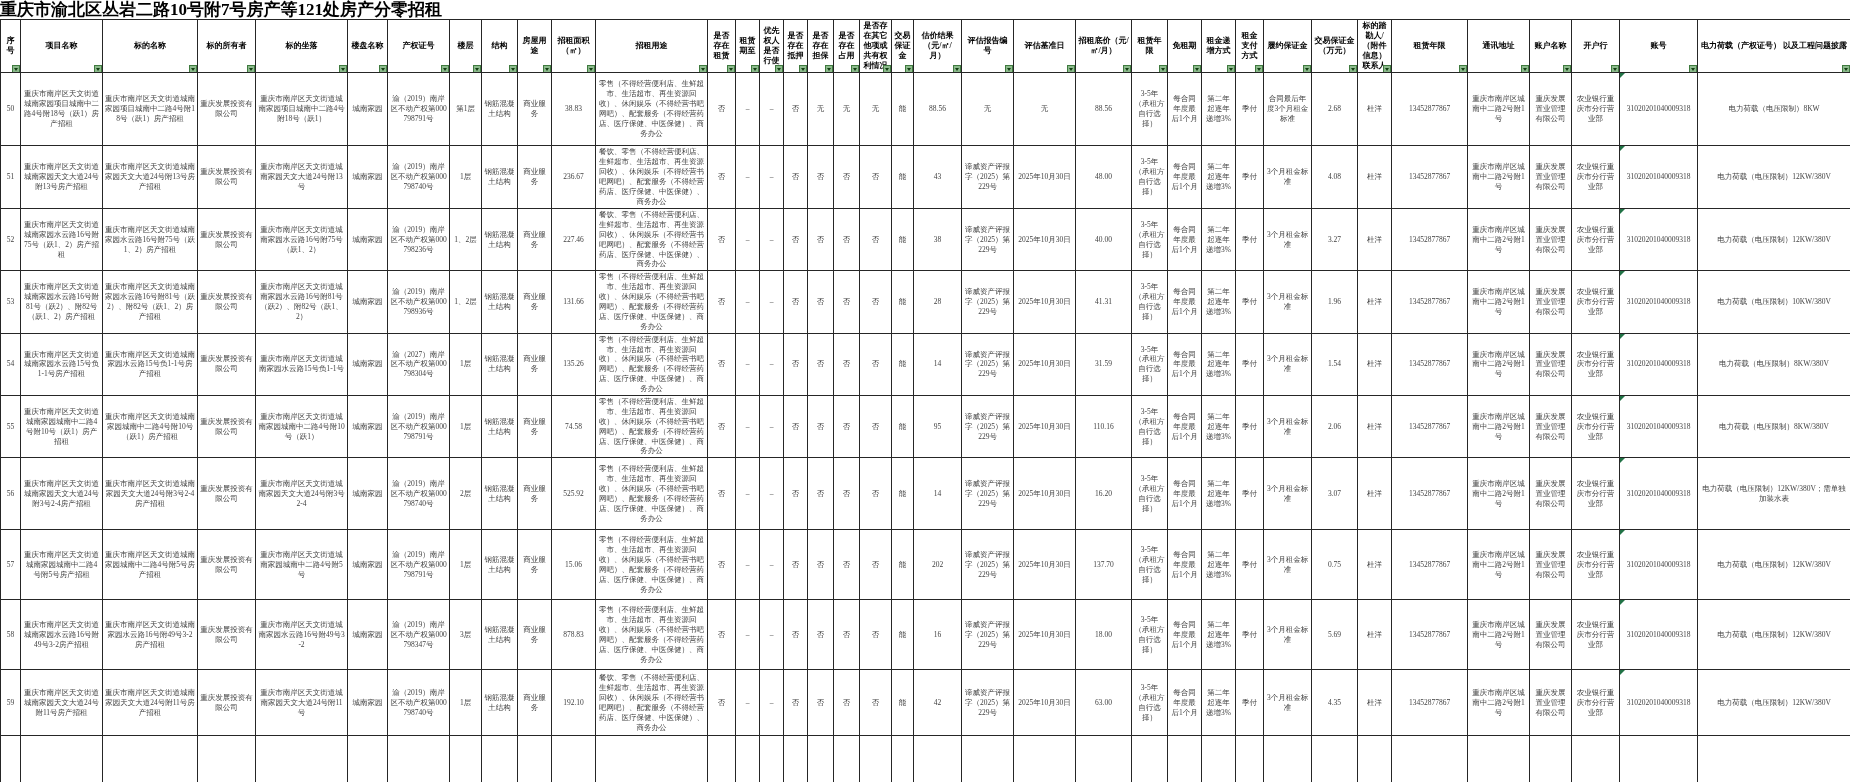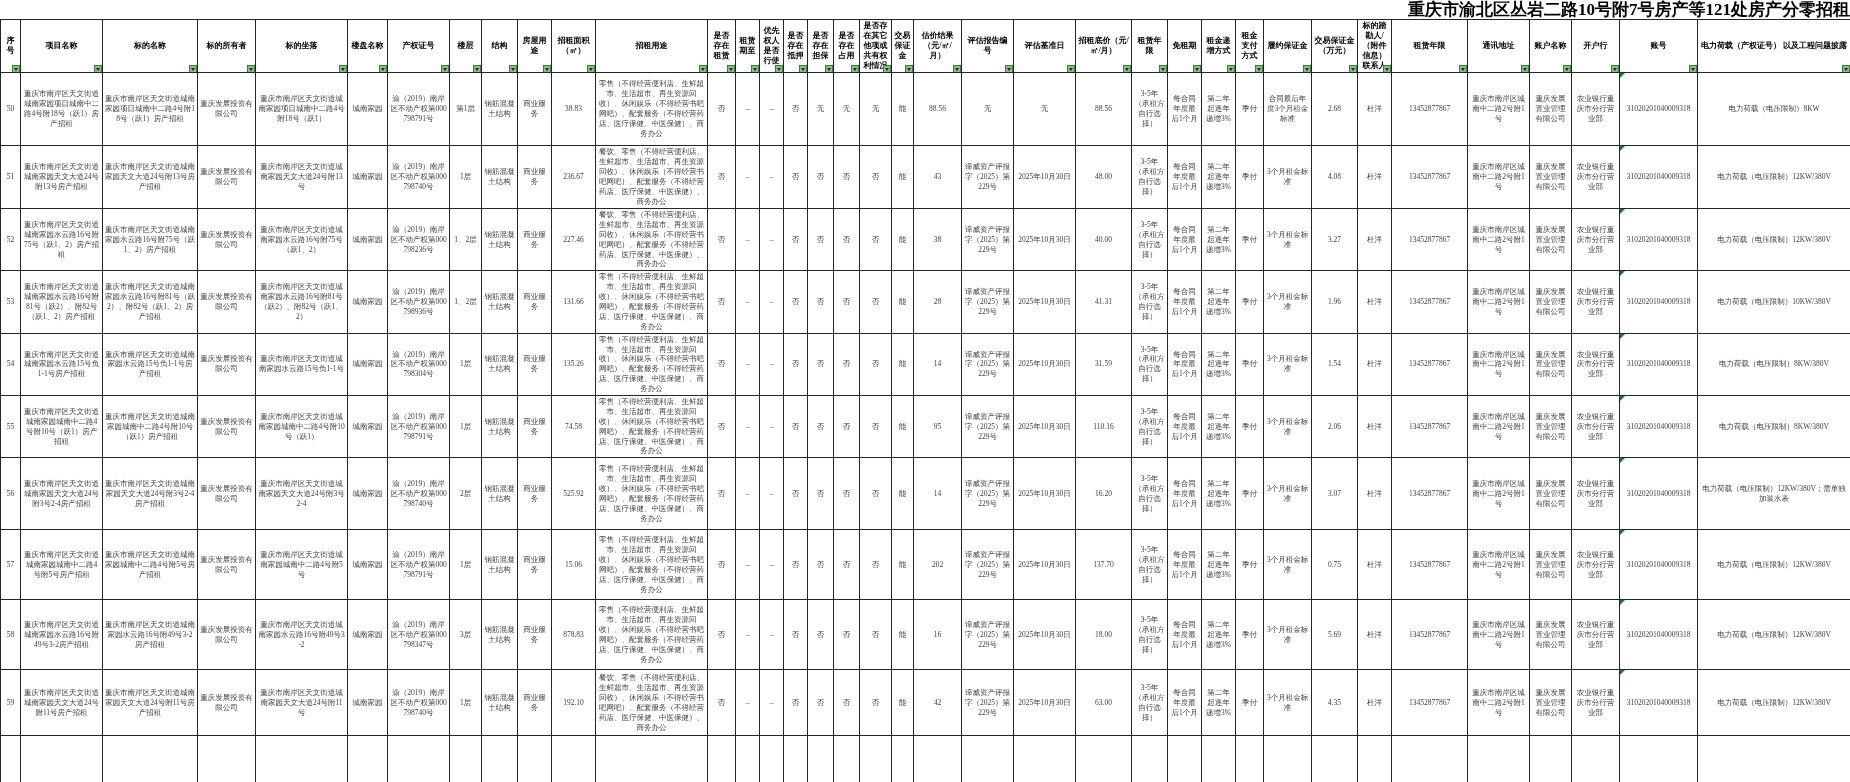--- a/index.html
+++ b/index.html
@@ -1,20 +1,20 @@
 <!DOCTYPE html>
 <html><head>
 <meta charset="utf-8">
 <style>
   html,body{margin:0;padding:0;background:#ffffff;}
   body{width:1850px;height:782px;overflow:hidden;font-family:"Liberation Serif","DejaVu Serif",serif;}
   .sheet{width:1850px;height:782px;background:#fff;}
   .sheet-title{
-    height:19px;line-height:19px;text-align:right;font-size:17px;font-weight:bold;color:#000;
-    white-space:nowrap;overflow:hidden;padding-left:46px;
+    height:19px;line-height:19px;text-align:left;font-size:17px;font-weight:bold;color:#000;
+    white-space:nowrap;overflow:hidden;
   }
   table.grid{border-collapse:collapse;table-layout:fixed;width:1850px;}
   .grid th,.grid td{
     border:1px solid #262626;overflow:hidden;text-align:center;vertical-align:middle;
     padding:1px 2px;position:relative;box-sizing:border-box;word-break:break-all;
   }
   .grid th{
     font-size:8px;line-height:1.25;font-weight:bold;color:#000;height:42px;background:#fff;
   }
   .grid td{
@@ -353,21 +353,21 @@
           <td><span class="corner-flag"></span><span class="cell-text">31020201040009318</span></td>
           <td><span class="cell-text">电力荷载（电压限制）10KW/380V</span></td>
         </tr>
         <tr style="height: 60px;">
           <td><span class="cell-text">54</span></td>
           <td><span class="cell-text">重庆市南岸区天文街道城南家园水云路15号负1-1号房产招租</span></td>
           <td><span class="cell-text">重庆市南岸区天文街道城南家园水云路15号负1-1号房产招租</span></td>
           <td><span class="cell-text">重庆发展投资有限公司</span></td>
           <td><span class="cell-text">重庆市南岸区天文街道城南家园水云路15号负1-1号</span></td>
           <td><span class="cell-text">城南家园</span></td>
-          <td><span class="cell-text">渝（2019）南岸区不动产权第000798304号</span></td>
+          <td><span class="cell-text">渝（2027）南岸区不动产权第000798304号</span></td>
           <td><span class="cell-text">1层</span></td>
           <td><span class="cell-text">钢筋混凝土结构</span></td>
           <td><span class="cell-text">商业服务</span></td>
           <td><span class="cell-text">135.26</span></td>
           <td><span class="cell-text">零售（不得经营便利店、生鲜超市、生活超市、再生资源回收）、休闲娱乐（不得经营书吧网吧）、配套服务（不得经营药店、医疗保健、中医保健）、商务办公</span></td>
           <td><span class="cell-text">否</span></td>
           <td><span class="cell-text">–</span></td>
           <td><span class="cell-text">–</span></td>
           <td><span class="cell-text">否</span></td>
           <td><span class="cell-text">否</span></td>

